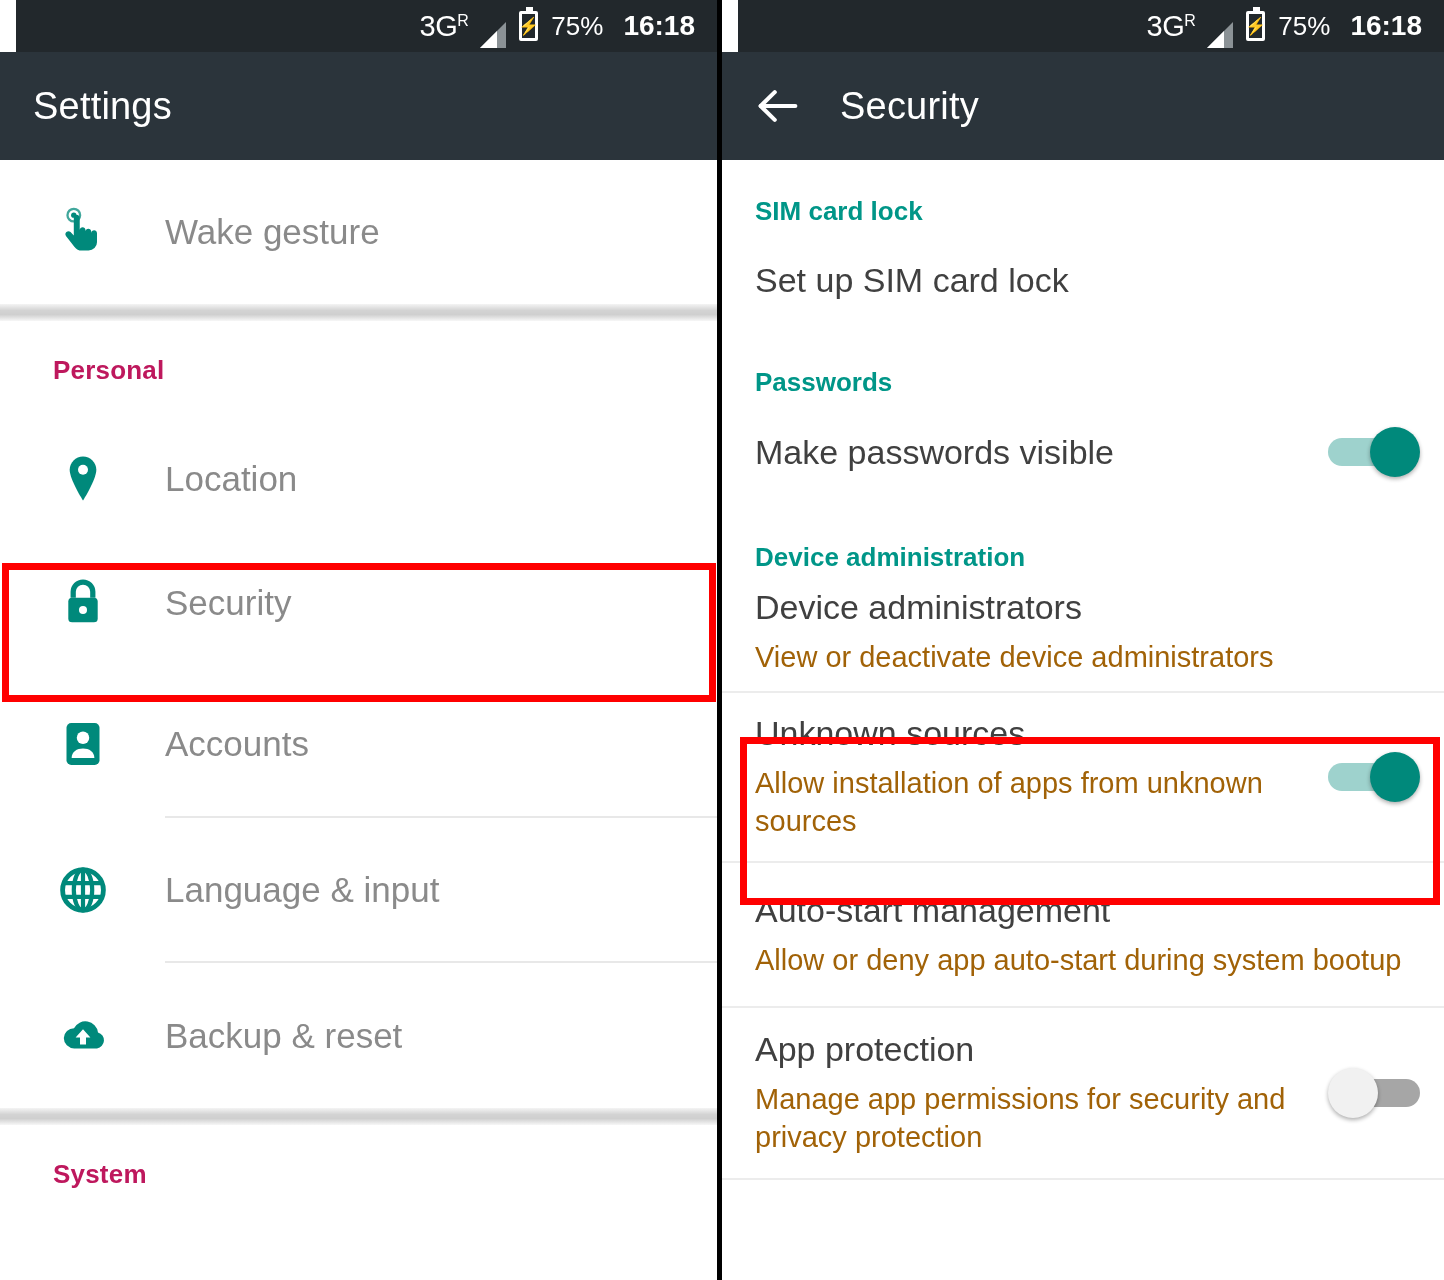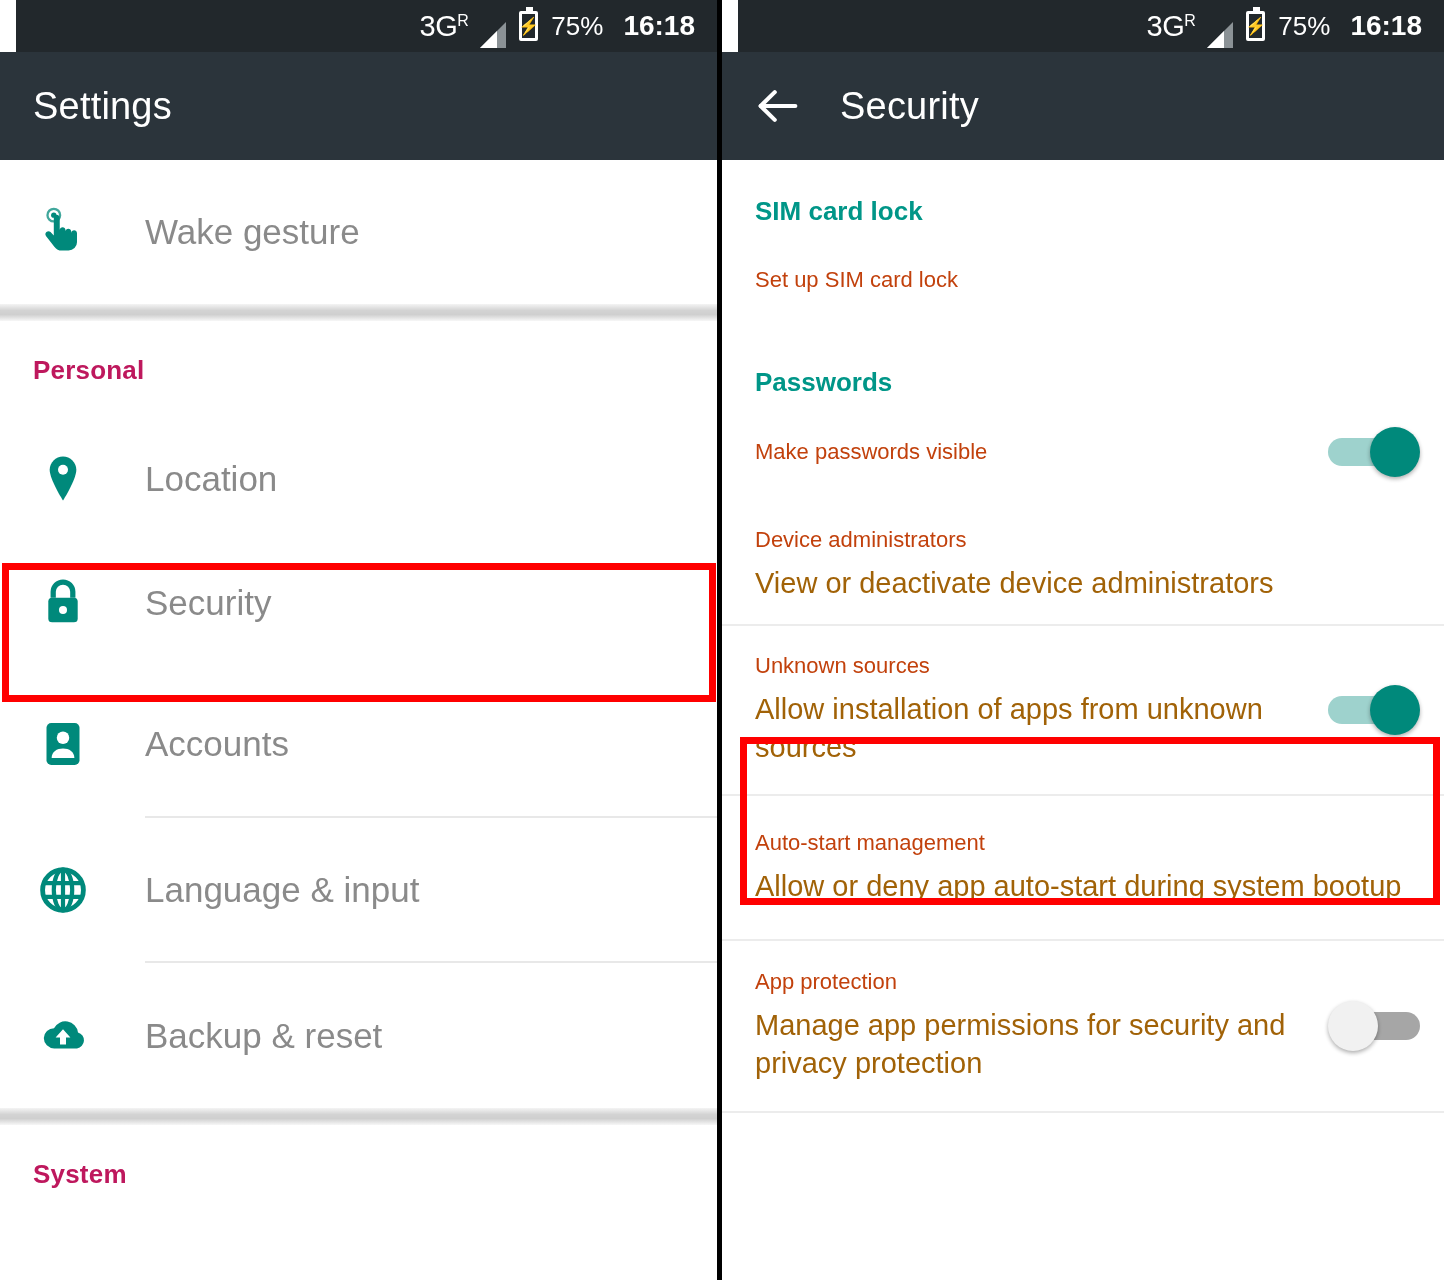--- a/index.html
+++ b/index.html
@@ -39,21 +39,21 @@
   .appbar {
     height:108px; background:#2b343b; color:#fff;
     display:flex; align-items:center; padding-left:33px;
   }
   .appbar.with-back { padding-left:30px; gap:36px; }
   .appbar-title { font-size:38px; font-weight:400; letter-spacing:0.2px; }
   .back-arrow { width:52px; height:52px; position:relative; flex:0 0 auto; }
   .back-arrow svg { width:52px; height:52px; display:block; }
 
   
-  .list { background:#fff; }
+  .list { background:#fff;margin-left:20px; }
   .row {
     display:flex; align-items:center;
     padding:0 24px 0 33px;
     position:relative; background:#fff;
   }
   .row .icon { width:60px; flex:0 0 60px; display:flex; align-items:center; justify-content:center; color:#00897b; }
   .row .icon svg { display:block; }
   .row .label {
     margin-left:52px; font-size:35px; color:#8a8a8a; font-weight:400;
   }
@@ -63,21 +63,21 @@
   .section-head {
     font-size:26px; font-weight:700; color:#be185d;
     padding:34px 0 0 33px; letter-spacing:0.2px;
   }
 
   
   .r-group { padding:0; }
   .r-head { font-size:26px; font-weight:700; color:#009688; padding-left:33px; }
   .r-row { display:flex; align-items:center; padding:0 24px 0 33px; position:relative; }
   .r-text { flex:1 1 auto; min-width:0; }
-  .r-title { font-size:22px; color:#c2410c; font-weight:400; line-height:1.18; }
+  .r-title { font-size:34px; color:#404040; font-weight:400; line-height:1.18; }
   .r-sub { font-size:29px; color:#a16207; font-weight:400; line-height:1.3; margin-top:12px; }
   .r-div { height:2px; background:#ececec; margin-left:0; }
 
   
   .switch { position:relative; width:92px; height:50px; flex:0 0 92px; margin-left:24px; }
   .switch .track { position:absolute; left:0; top:11px; width:76px; height:28px; border-radius:14px; }
   .switch .knob  { position:absolute; top:0; width:50px; height:50px; border-radius:50%;
                    box-shadow:0 2px 4px rgba(0,0,0,.32); }
   .switch.on  .track { background:#9ed2cd; }
   .switch.on  .knob  { right:0; background:#00897b; }
@@ -245,20 +245,21 @@
           <div class="r-title">Make passwords visible</div>
         </div>
         <div class="switch on">
           <span class="track"></span>
             <span class="knob"></span>
         </div>
       </div>
     </div>
 
     <div class="r-group">
+      <div class="r-head" style="padding-top:36px">Device administration</div>
 
       <div class="r-row" style="height:118px">
         <div class="r-text">
           <div class="r-title">Device administrators</div>
           <div class="r-sub">View or deactivate device administrators</div>
         </div>
       </div>
 
       <div class="r-div"></div>
 

